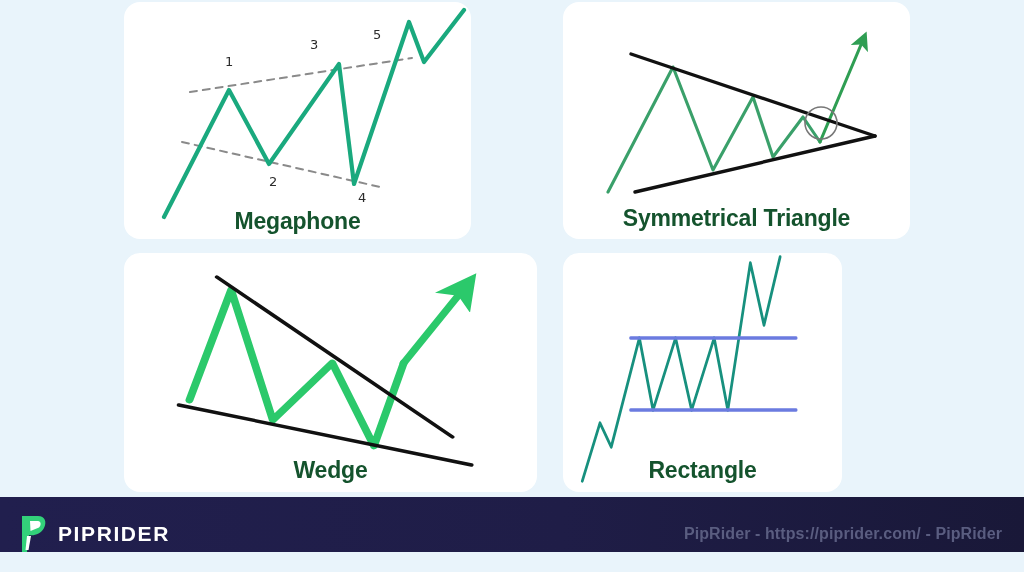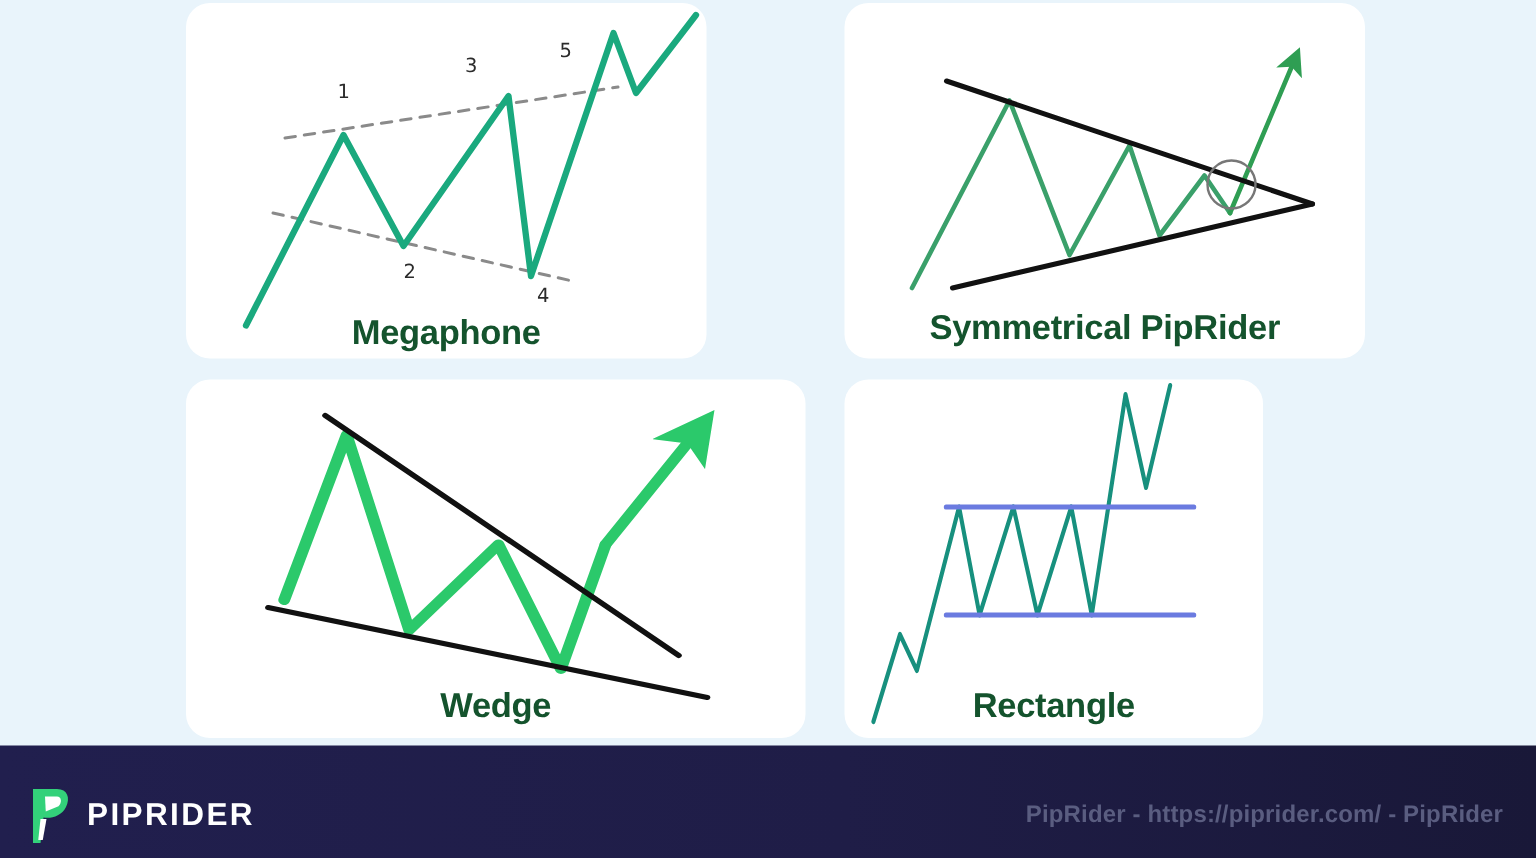--- a/index.html
+++ b/index.html
@@ -44,21 +44,21 @@
 
   #card-megaphone .card-title{top:206px;}
   #card-triangle  .card-title{top:203px;}
   #card-wedge     .card-title{top:204px;}
   #card-rectangle .card-title{top:204px;}
 
   
   #footer{
     position:absolute;
     left:0;top:497px;
-    width:1024px;height:75px;
+    width:1024px;height:55px;
     background:linear-gradient(90deg,#211f4e 0%,#1f1d47 55%,#191838 100%);
     display:flex;
     align-items:center;
     justify-content:space-between;
     box-sizing:border-box;
     padding:18px 22px 0 18px;
   }
   #brand{display:flex;align-items:center;gap:10px;}
   #brand-mark{width:30px;height:40px;display:block;}
   #brand-name{
@@ -104,21 +104,21 @@
         </marker>
       </defs>
       <polyline points="45,190 110,65 150,168 190,95 210,155 240,115 257,140" fill="none" stroke="#3aa06a" stroke-width="3.1" stroke-linejoin="round" stroke-linecap="round"></polyline>
       <line x1="257" y1="140" x2="300" y2="38" stroke="#2f9e53" stroke-width="3.1" stroke-linecap="round" marker-end="url(#arrowGreenTri)"></line>
       <g>
         <line x1="68" y1="52" x2="312" y2="134" stroke="#111111" stroke-width="3.4" stroke-linecap="round"></line>
         <line x1="72" y1="190" x2="312" y2="134" stroke="#111111" stroke-width="3.4" stroke-linecap="round"></line>
       </g>
       <circle cx="258" cy="121" r="16" fill="none" stroke="#777777" stroke-width="1.6"></circle>
     </svg>
-    <div class="card-title">Symmetrical PipRider</div>
+    <div class="card-title">Symmetrical Triangle</div>
   </div>
 
   <div class="card" id="card-wedge">
     <svg viewBox="0 0 347 239" preserveAspectRatio="none">
       <defs>
         <marker id="arrowGreenWedge" markerWidth="5.4" markerHeight="5.4" refX="2.7" refY="2.7" orient="auto">
           <path d="M0,0 L5.4,2.7 L0,5.4 L1.3,2.7 Z" fill="#2bc96b"></path>
         </marker>
       </defs>
       <polyline points="55,147 90,37 125,167 175,110 210,193 235,110" fill="none" stroke="#2bc96b" stroke-width="6.6" stroke-linejoin="round" stroke-linecap="round"></polyline>

